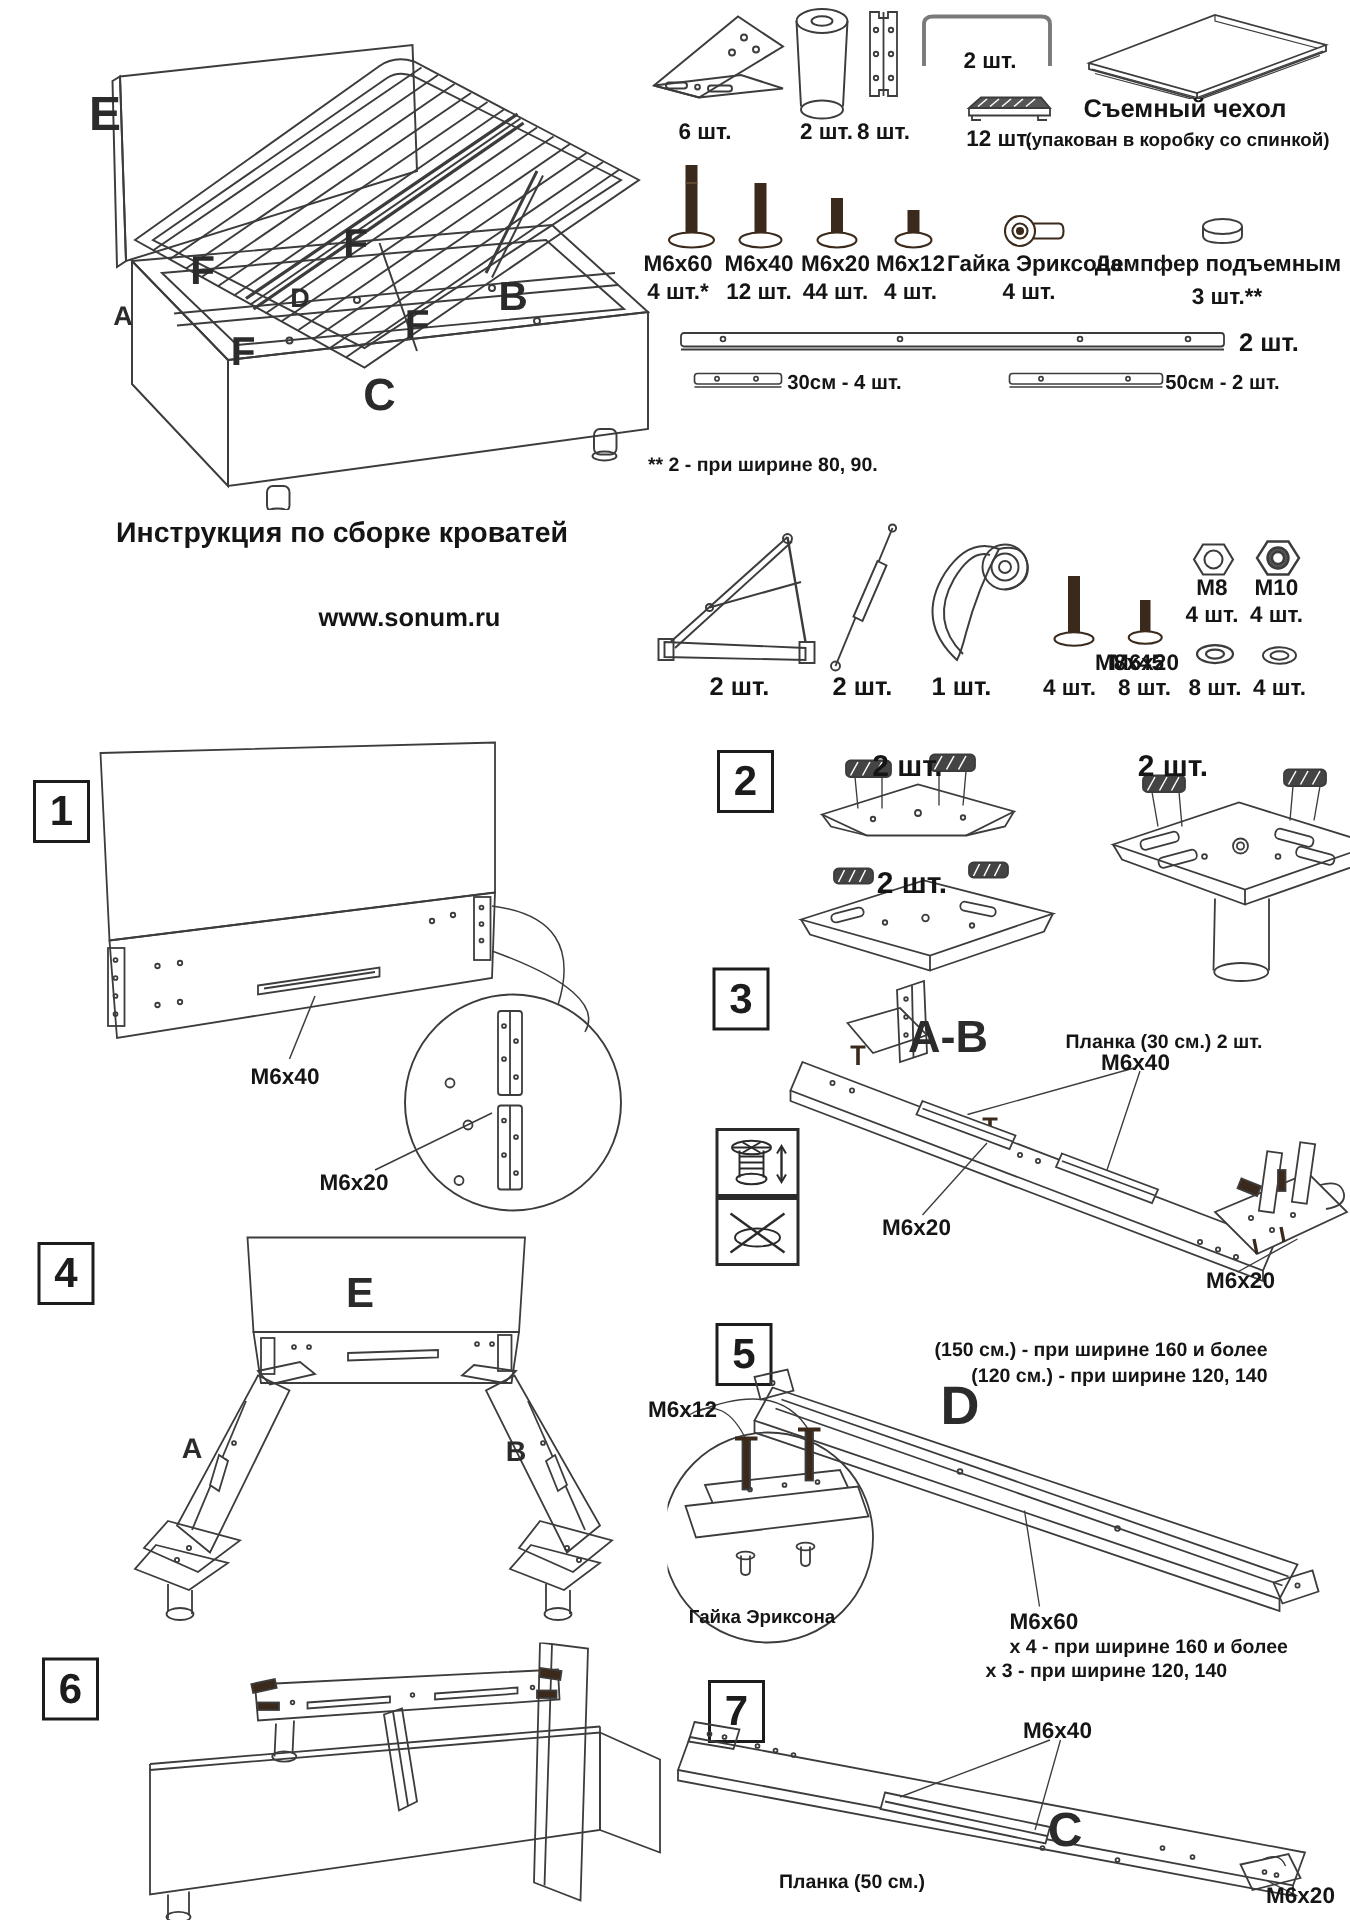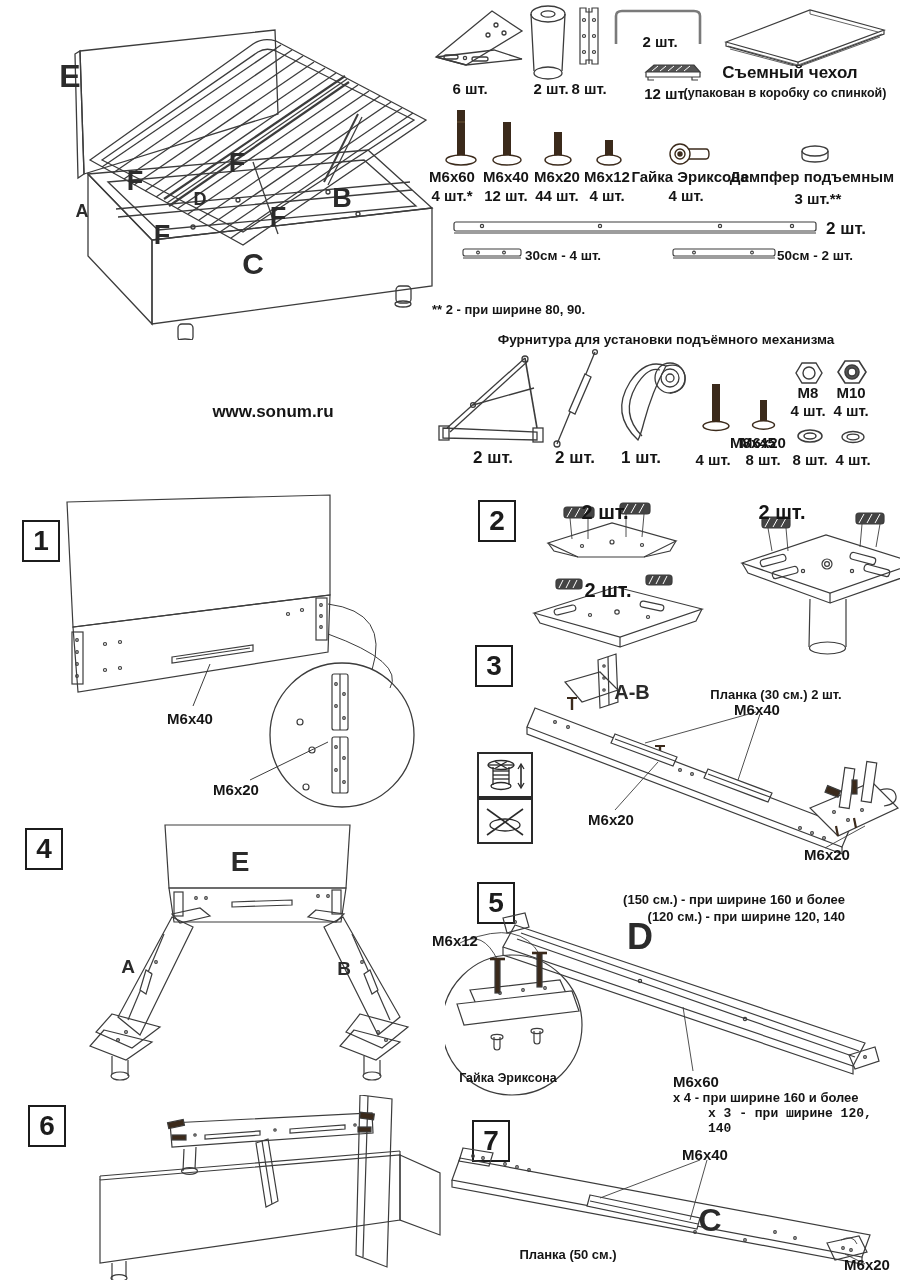--- a/index.html
+++ b/index.html
@@ -209,23 +209,23 @@
   <svg class="abs" style="left:672px;top:247px;" width="104" height="14" viewBox="0 0 104 14" fill="none" stroke="#3c3c3c" stroke-width="1.1">
     <rect x="1" y="2" width="102" height="7" rx="2"></rect>
     <line x1="1" y1="11" x2="103" y2="11"></line>
     <circle cx="22" cy="5.5" r="1.4"></circle>
       <circle cx="80" cy="5.5" r="1.4"></circle>
   </svg>
   <span class="abs c note" style="left:815px;top:255px;font-size:13.5px;">50см - 2 шт.</span>
 
   <span class="abs note" style="left:432px;top:302px;">** 2 - при ширине 80, 90.</span>
 
+  <span class="abs c b" style="left:228px;top:356px;font-size:19px;">Инструкция по сборке кроватей</span>
   <span class="abs c b" style="left:225px;top:412px;font-size:17px;margin-left:48px;">www.sonum.ru</span>
 
-  <span class="abs c b" style="left:666px;top:339px;font-size:13.5px;">Фурнитура для установки подъёмного механизма</span>
 
   <svg class="abs" style="left:437px;top:348px;" width="126" height="100" viewBox="0 0 126 100" fill="none" stroke="#3c3c3c" stroke-width="1.3">
     <path d="M6,80 L100,84 L100,92 L6,90 Z"></path>
     <rect x="2" y="78" width="10" height="14"></rect>
     <rect x="96" y="80" width="10" height="14"></rect>
     <line x1="10" y1="80" x2="88" y2="10"></line>
     <line x1="13" y1="84" x2="91" y2="13"></line>
     <path d="M88,10 L100,80" stroke-width="1.6"></path>
     <line x1="36" y1="57" x2="97" y2="40"></line>
     <circle cx="88" cy="11" r="3"></circle>
@@ -452,21 +452,21 @@
       <circle cx="342" cy="160" r="1.4"></circle>
     <path d="M360,140 Q374,136 376,146 Q377,154 364,156"></path>
     <line x1="318" y1="186" x2="316" y2="176" stroke="#3b2a1b" stroke-width="2.2"></line>
     <line x1="336" y1="178" x2="334" y2="168" stroke="#3b2a1b" stroke-width="2.2"></line>
 
     <line x1="125" y1="93" x2="236" y2="62" stroke-width="0.9"></line>
     <line x1="218" y1="130" x2="240" y2="64" stroke-width="0.9"></line>
     <line x1="95" y1="160" x2="138" y2="112" stroke-width="0.9"></line>
     <line x1="305" y1="198" x2="345" y2="176" stroke-width="0.9"></line>
   </svg>
-  <span class="abs c big" style="left:632px;top:692px;font-size:20px;">A-B</span>
+  <span class="abs c big" style="left:632px;top:692px;font-size:30px;">A-B</span>
   <span class="abs c note" style="left:776px;top:694px;">Планка (30 см.)  2 шт.</span>
   <span class="abs c lbl" style="left:757px;top:709px;">M6x40</span>
   <span class="abs c lbl" style="left:611px;top:819px;">M6x20</span>
   <span class="abs c lbl" style="left:827px;top:854px;">M6x20</span>
   <div class="abs iconbox" style="left:477px;top:752px;">
     <svg width="44" height="36" viewBox="0 0 44 36" fill="none" stroke="#2a2a2a" stroke-width="1.3">
       <ellipse cx="18" cy="8" rx="13" ry="4.5"></ellipse>
       <line x1="5" y1="8" x2="31" y2="8"></line>
         <line x1="12" y1="4.5" x2="24" y2="11.5"></line>
         <line x1="24" y1="4.5" x2="12" y2="11.5"></line>
@@ -574,21 +574,21 @@
 
     <line x1="248" y1="186" x2="238" y2="122" stroke-width="0.9"></line>
   </svg>
   <div class="abs right-al note" style="left:600px;top:892px;width:245px;">(150 см.) - при ширине 160 и более</div>
   <div class="abs right-al note" style="left:600px;top:909px;width:245px;">(120 см.) - при ширине 120, 140</div>
   <span class="abs c big" style="left:640px;top:937px;font-size:36px;">D</span>
   <span class="abs c lbl" style="left:455px;top:940px;">M6x12</span>
   <span class="abs c note" style="left:508px;top:1078px;font-size:12.5px;">Гайка Эриксона</span>
   <span class="abs lbl" style="left:673px;top:1073px;">M6x60</span>
   <span class="abs note" style="left:673px;top:1090px;">x 4 - при ширине 160 и более</span>
-  <span class="abs note" style="left:708px;top:1106px;font-family:Liberation Mono, monospace;">x 3 - при ширине 120, 140</span>
+  <span class="abs note" style="left:657px;top:1106px;">x 3 - при ширине 120, 140</span>
 
   <div class="abs stepnum" style="left:28px;top:1105px;">
     <span>6</span>
   </div>
   <svg class="abs" style="left:60px;top:1095px;" width="400" height="185" viewBox="0 0 400 185" fill="none" stroke="#3c3c3c" stroke-width="1.2">
 
     <path d="M300,0 L332,4 L327,172 L296,160 Z"></path>
     <line x1="308" y1="1" x2="303" y2="162"></line>
 
     <path d="M110,28 L312,18 L313,38 L112,52 Z"></path>

